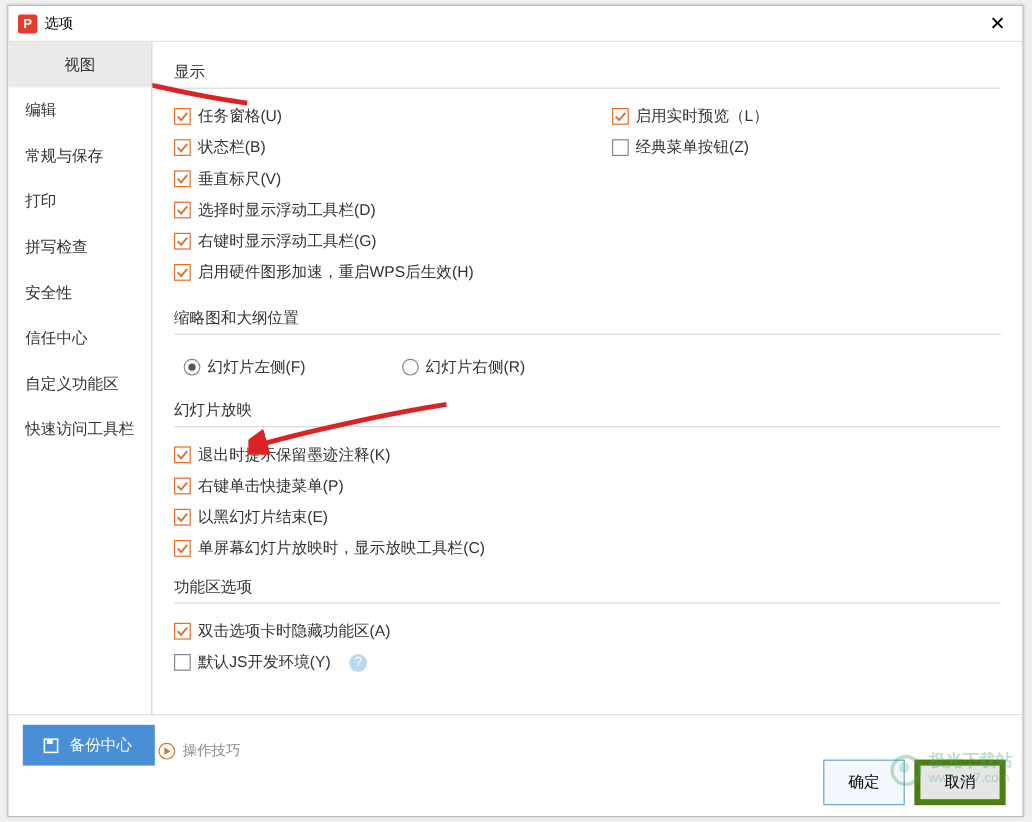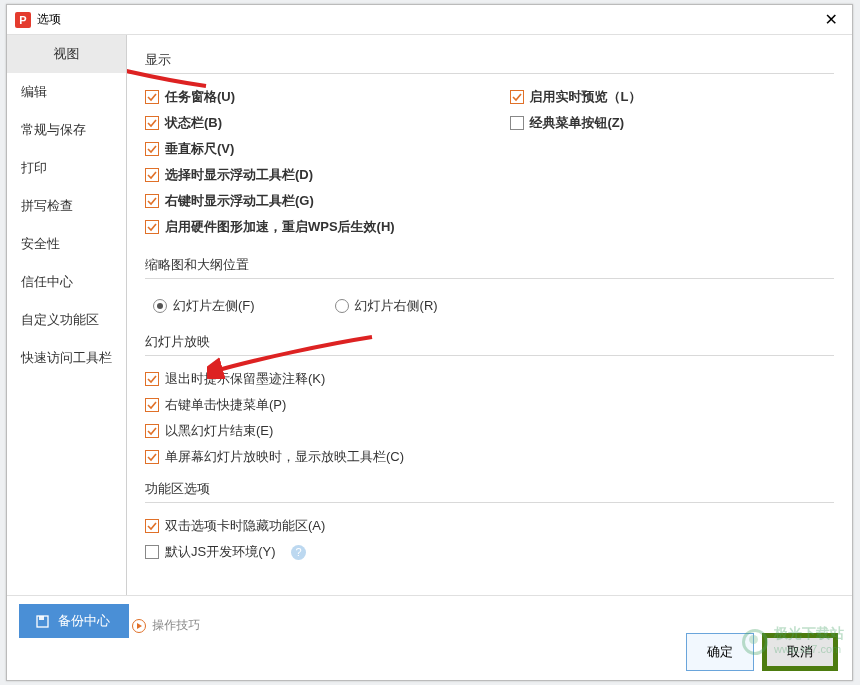--- a/index.html
+++ b/index.html
@@ -75,21 +75,20 @@
     }
     .section-hr {
       height: 1px;
       background: #d9d9d9;
       margin-bottom: 10px;
       margin-top: -4px;
     }
     .opt-row {
       display: flex;
       gap: 40px;
-      font-weight: bold;
     }
     .opt-col { flex:1; }
     .opt {
       display: flex;
       align-items: center;
       gap: 6px;
       padding: 4px 0;
       font-size: 13px;
       color: #333;
     }

